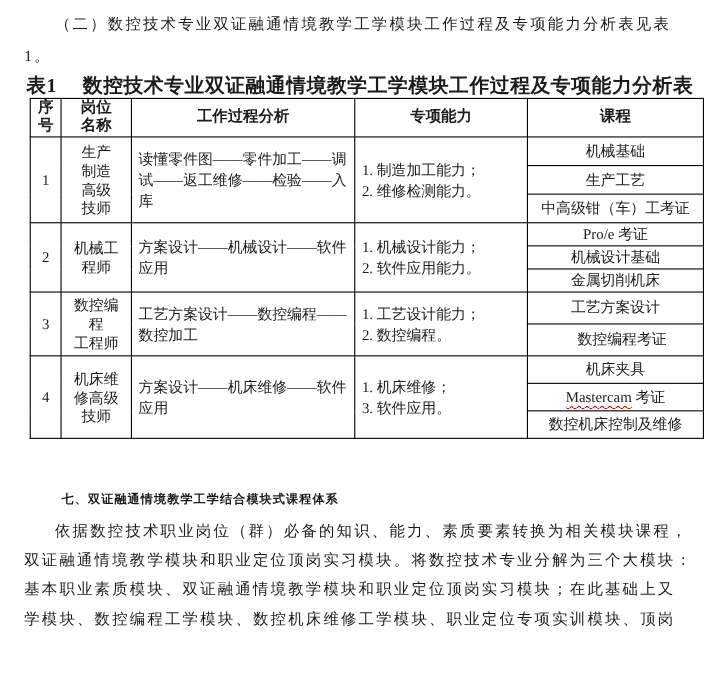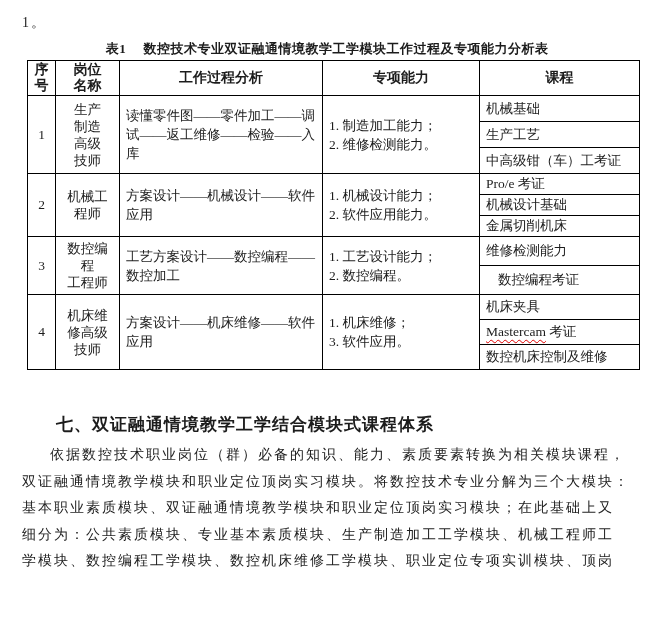--- a/index.html
+++ b/index.html
@@ -11,65 +11,66 @@
   .page{padding:8px 20px 0 22px;}
 
   
   .intro{font-size:14px;line-height:29px;letter-spacing:2px;}
   .intro .line{display:block;white-space:nowrap;}
   .intro .l-indent{text-indent:28px;}
 
   
   .caption{
     margin-top:2px;text-align:center;font-weight:bold;
-    font-size:13px;letter-spacing:0.5px;height:20px;line-height:20px;
+    font-size:18px;letter-spacing:0.5px;height:20px;line-height:20px;
   }
 
   
   table.analysis{
     border-collapse:collapse;margin-left:5px;margin-top:1px;
     font-size:13.5px;table-layout:fixed;width:612px;
   }
   table.analysis th,table.analysis td{
     border:1px solid #000;vertical-align:middle;
     padding:1px 6px;overflow:hidden;
   }
   th{font-weight:bold;text-align:center;font-size:14px;line-height:16px;white-space:pre-line;padding:2px 2px;}
   td.num{text-align:center;}
   td.pos{text-align:center;white-space:pre-line;line-height:17px;padding:1px 2px;font-family:Liberation Serif, serif;}
   td.process{text-align:left;line-height:19px;padding:2px 7px;margin-top:40px;}
   td.ability{text-align:left;white-space:pre-line;line-height:19px;padding:2px 7px;margin-left:12px;}
-  td.course{text-align:left;padding:1px 8px;}
+  td.course{text-align:center;padding:1px 8px;}
   tr.h24 td.course{height:23px;}
   tr.h19 td.course{height:18px;}
   tr.h27 td.course{height:26px;}
   tr.h23 td.course{height:22px;}
   td.course.indent-sm{padding-left:18px;}
   .latin{font-family:"Liberation Serif","DejaVu Serif",serif;margin-top:38px;}
   .sp-err{text-decoration:underline wavy #e00000;text-decoration-thickness:1px;text-underline-offset:3px;}
 
   
   h2.sec{
-    margin:42px 0 0 34px;font-size:17px;font-weight:bold;
+    margin:42px 0 0 34px;font-size:11px;font-weight:bold;
     letter-spacing:1px;line-height:26px;
   }
   .subhead{
     margin-top:9px;font-size:14px;letter-spacing:2px;
     text-indent:28px;line-height:22px;white-space:nowrap;
   }
   .para{margin-top:4px;font-size:14px;line-height:26.5px;letter-spacing:2px;}
   .para .pline{display:block;white-space:nowrap;}
   .para .p-indent{text-indent:28px;}
 </style>
 </head>
 <body>
 
 <div class="page">
 
   <div class="intro">
+    <span class="line l-indent">（二）数控技术专业双证融通情境教学工学模块工作过程及专项能力分析表见表</span>
     <span class="line">1。</span>
   </div>
 
   <div class="caption">表1　 数控技术专业双证融通情境教学工学模块工作过程及专项能力分析表</div>
 
   <table class="analysis">
     <colgroup>
       <col style="width:28px">
         <col style="width:64px">
         <col style="width:203px">
@@ -124,21 +125,21 @@
       </tr>
 
       <tr class="h27">
         <td class="num" rowspan="2">3</td>
         <td class="pos" rowspan="2">数控编
 程
 工程师</td>
         <td class="process" rowspan="2">工艺方案设计——数控编程——数控加工</td>
         <td class="ability" rowspan="2">1. 工艺设计能力；
 2. 数控编程。</td>
-        <td class="course">维修检测能力</td>
+        <td class="course">工艺方案设计</td>
       </tr>
       <tr class="h27">
         <td class="course indent-sm">数控编程考证</td>
       </tr>
 
       <tr class="h23">
         <td class="num" rowspan="3">4</td>
         <td class="pos" rowspan="3">机床维
 修高级
 技师</td>
@@ -156,18 +157,17 @@
     </tbody>
   </table>
 
   <h2 class="sec">七、双证融通情境教学工学结合模块式课程体系</h2>
 
 
   <div class="para">
     <span class="pline p-indent">依据数控技术职业岗位（群）必备的知识、能力、素质要素转换为相关模块课程，</span>
     <span class="pline">双证融通情境教学模块和职业定位顶岗实习模块。将数控技术专业分解为三个大模块：</span>
     <span class="pline">基本职业素质模块、双证融通情境教学模块和职业定位顶岗实习模块；在此基础上又</span>
-    <span class="pline">细分为：公共素质模块、专业基本素质模块、生产制造加工工学模块、机械工程师工</span>
     <span class="pline">学模块、数控编程工学模块、数控机床维修工学模块、职业定位专项实训模块、顶岗</span>
 
   </div>
 
 </div>
 
 </body></html>

